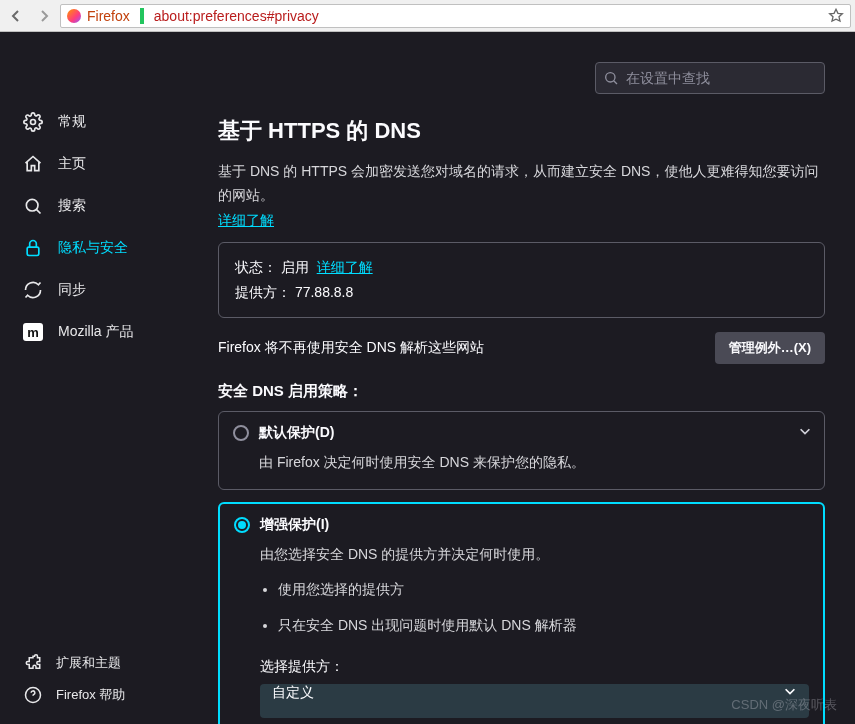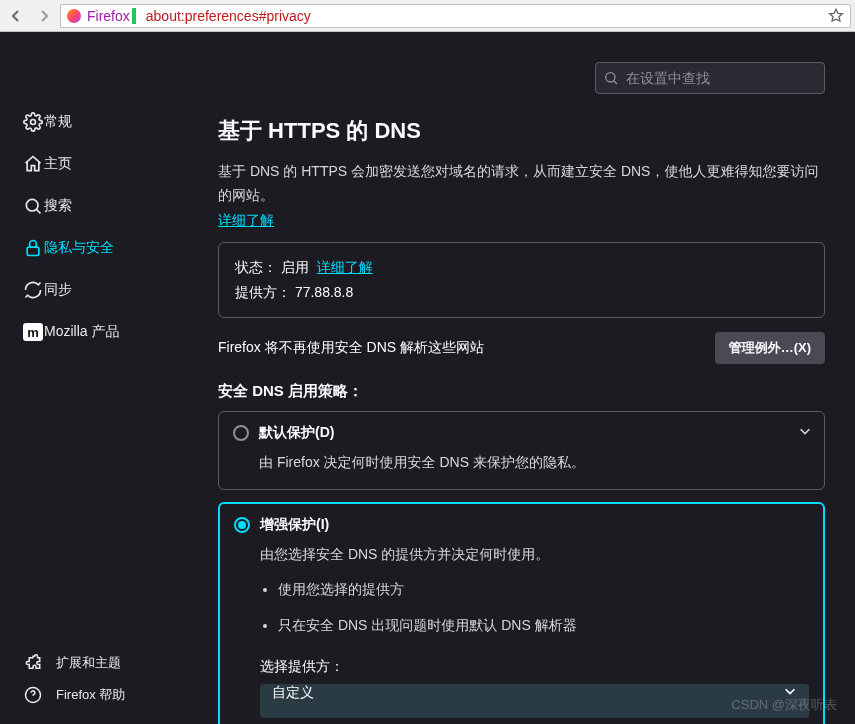--- a/index.html
+++ b/index.html
@@ -38,37 +38,38 @@
   align-items: center;
   padding: 0 6px;
   gap: 6px;
   color: #222;
 }
 .urlbar .fx-icon {
   width: 14px; height: 14px;
   background: linear-gradient(135deg,#ff9500 0%,#ff3b7f 60%,#9059ff 100%);
   border-radius: 50%;
 }
-.urlbar .fx-label { color: #a21caf; margin-right: 4px; border-right: 4px solid #22c55e; padding-right: 2px;}
+.urlbar .fx-label { color: #c2410c; margin-right: 4px; border-right: 4px solid #22c55e; padding-right: 10px;}
 .urlbar .url { color: #b91c1c; flex: 1; }
 .urlbar .star { color: #666; }
 .app {
   display: flex;
   height: calc(100% - 32px);
 }
 .sidebar {
   width: 210px;
   padding: 70px 0 12px 18px;
   display: flex;
   flex-direction: column;
 }
 .sidebar-top { flex: 1; }
 .sidebar-item {
   display: flex;
   align-items: center;
+  gap: 14px;
   height: 40px;
   padding: 0 10px 0 4px;
   border-radius: 6px;
   margin-bottom: 2px;
   cursor: pointer;
   color: #e8e8ea;
 }
 .sidebar-item.active { color: #00ddff; }
 .sidebar-item .icon { width: 22px; display:flex; justify-content:center; }
 .sidebar-bottom .sidebar-item { height: 30px; font-size: 13px; gap: 12px; }

